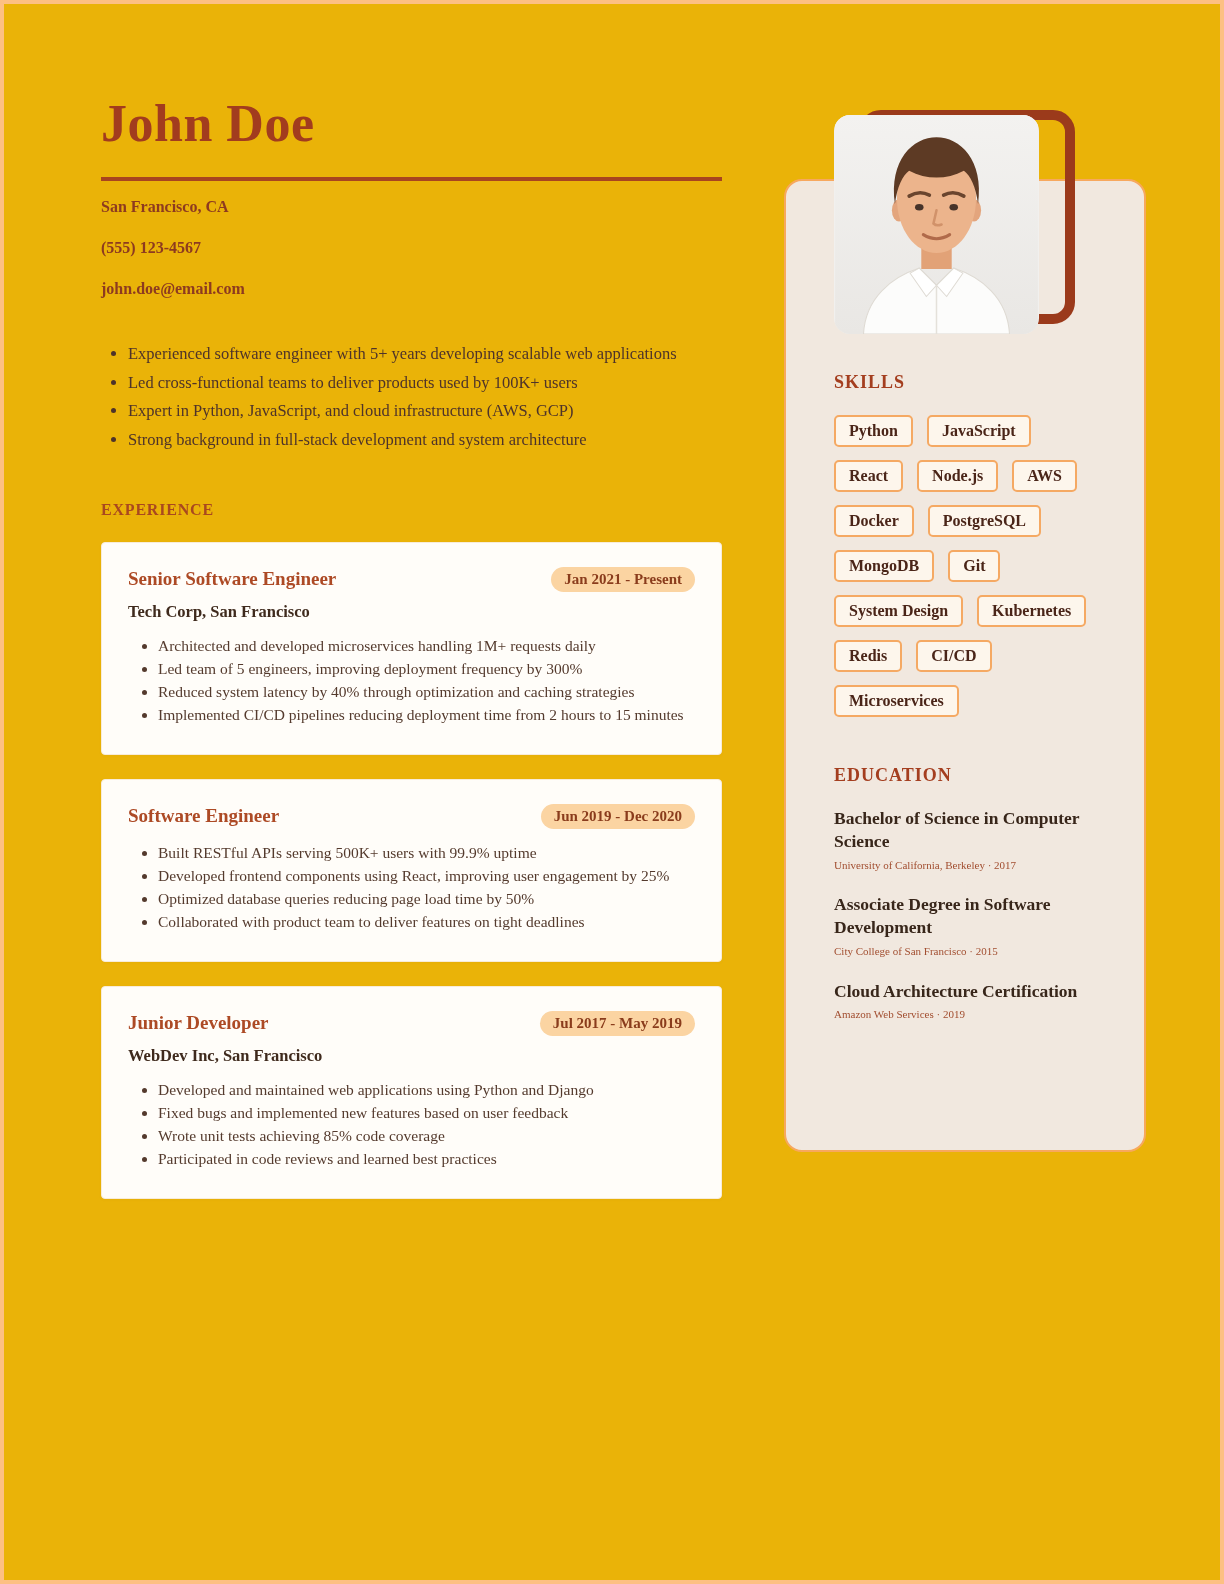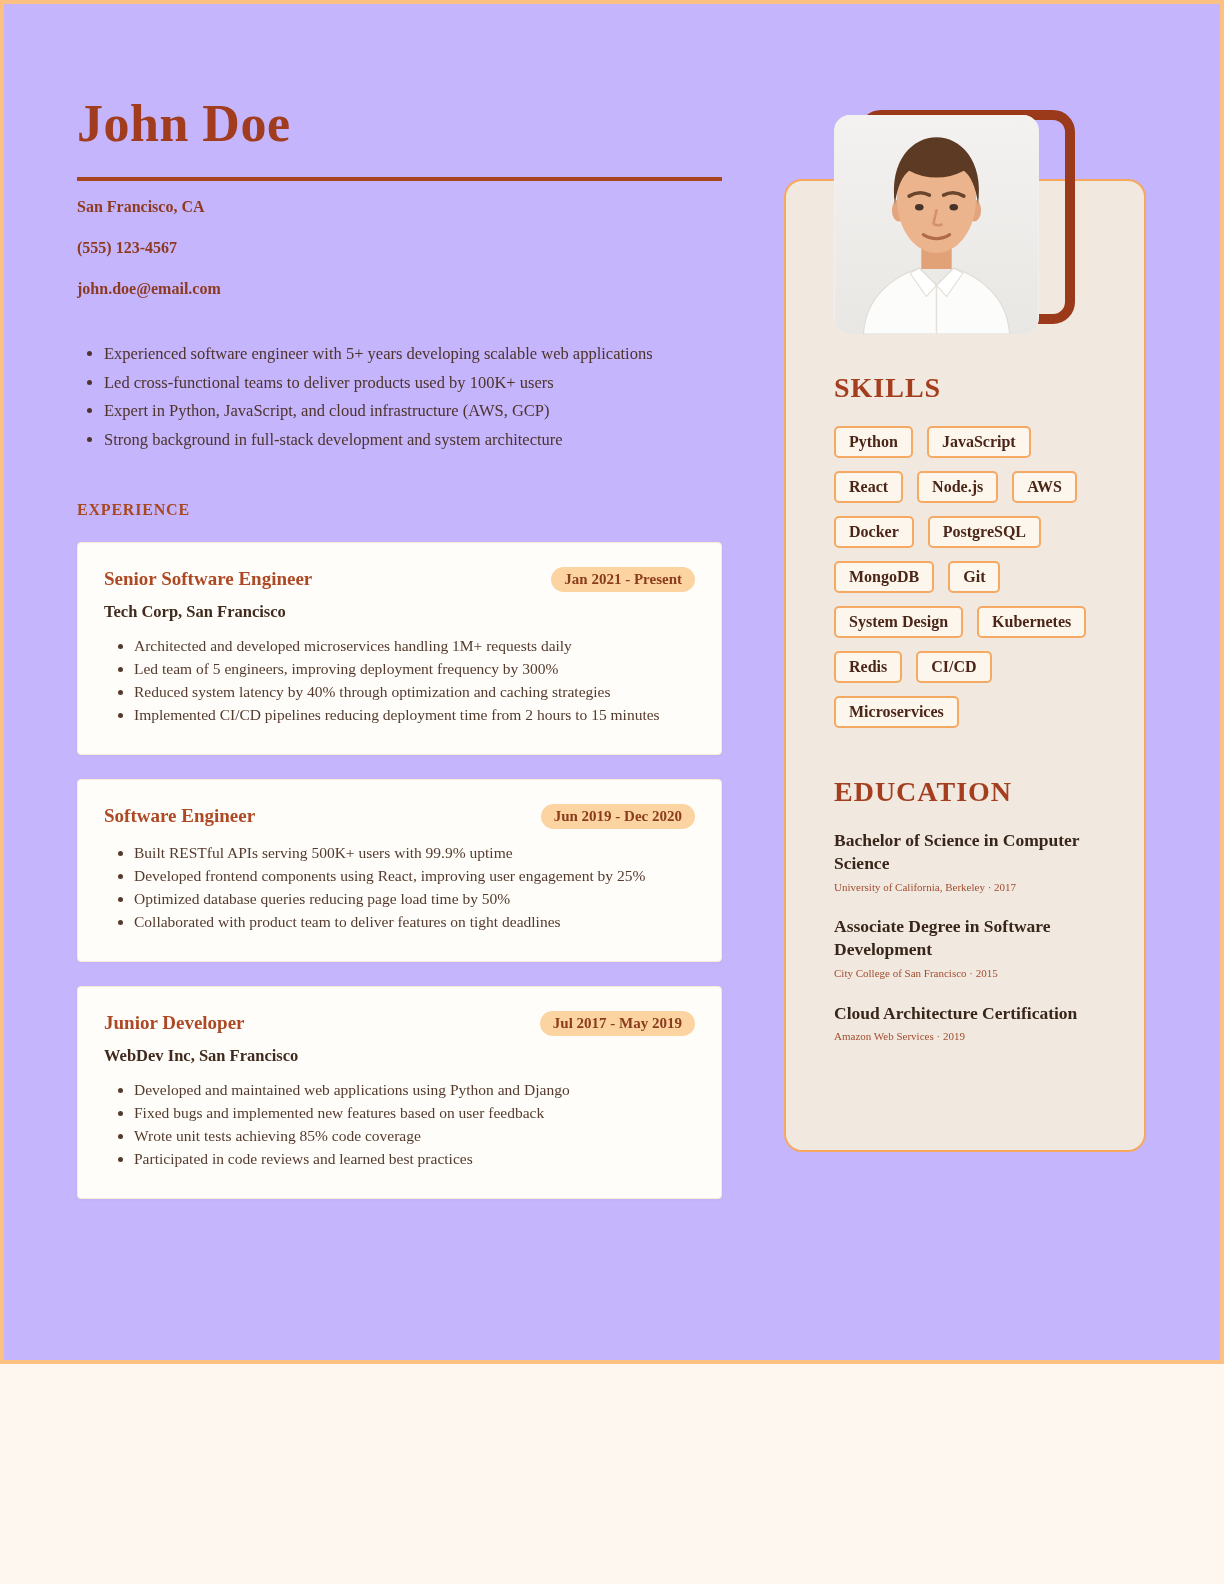--- a/index.html
+++ b/index.html
@@ -2,24 +2,25 @@
 <html><head>
 <meta charset="utf-8">
 <style>
   * { box-sizing: border-box; margin: 0; padding: 0; }
   html, body { background: #fef7ef; }
   body { font-family: "Liberation Serif", "DejaVu Serif", serif; }
 
   .page {
     position: relative;
     width: 1224px;
-    height: 1364px;
-    background: #c4b5fd;
+    height: 1584px;
+    background: #eab308;
     border: 4px solid #fdc083;
     overflow: hidden;
+    padding-left: 24px;
   }
 
   .content {
     display: flex;
     align-items: flex-start;
     padding: 0 74px 0 73px;
     gap: 62px;
   }
 
   
@@ -141,21 +142,21 @@
 
   .side-panel {
     margin-top: 69px;
     height: 973px;
     background: #f1e8df;
     border: 2px solid #f7a85e;
     border-radius: 18px;
     padding: 191px 48px 40px;
   }
   .panel-heading {
-    font-size: 28px;
+    font-size: 18px;
     font-weight: bold;
     letter-spacing: 1px;
     color: #a43e1f;
   }
   .tags {
     margin-top: 22px;
     display: flex;
     flex-wrap: wrap;
     gap: 13px 14px;
   }

